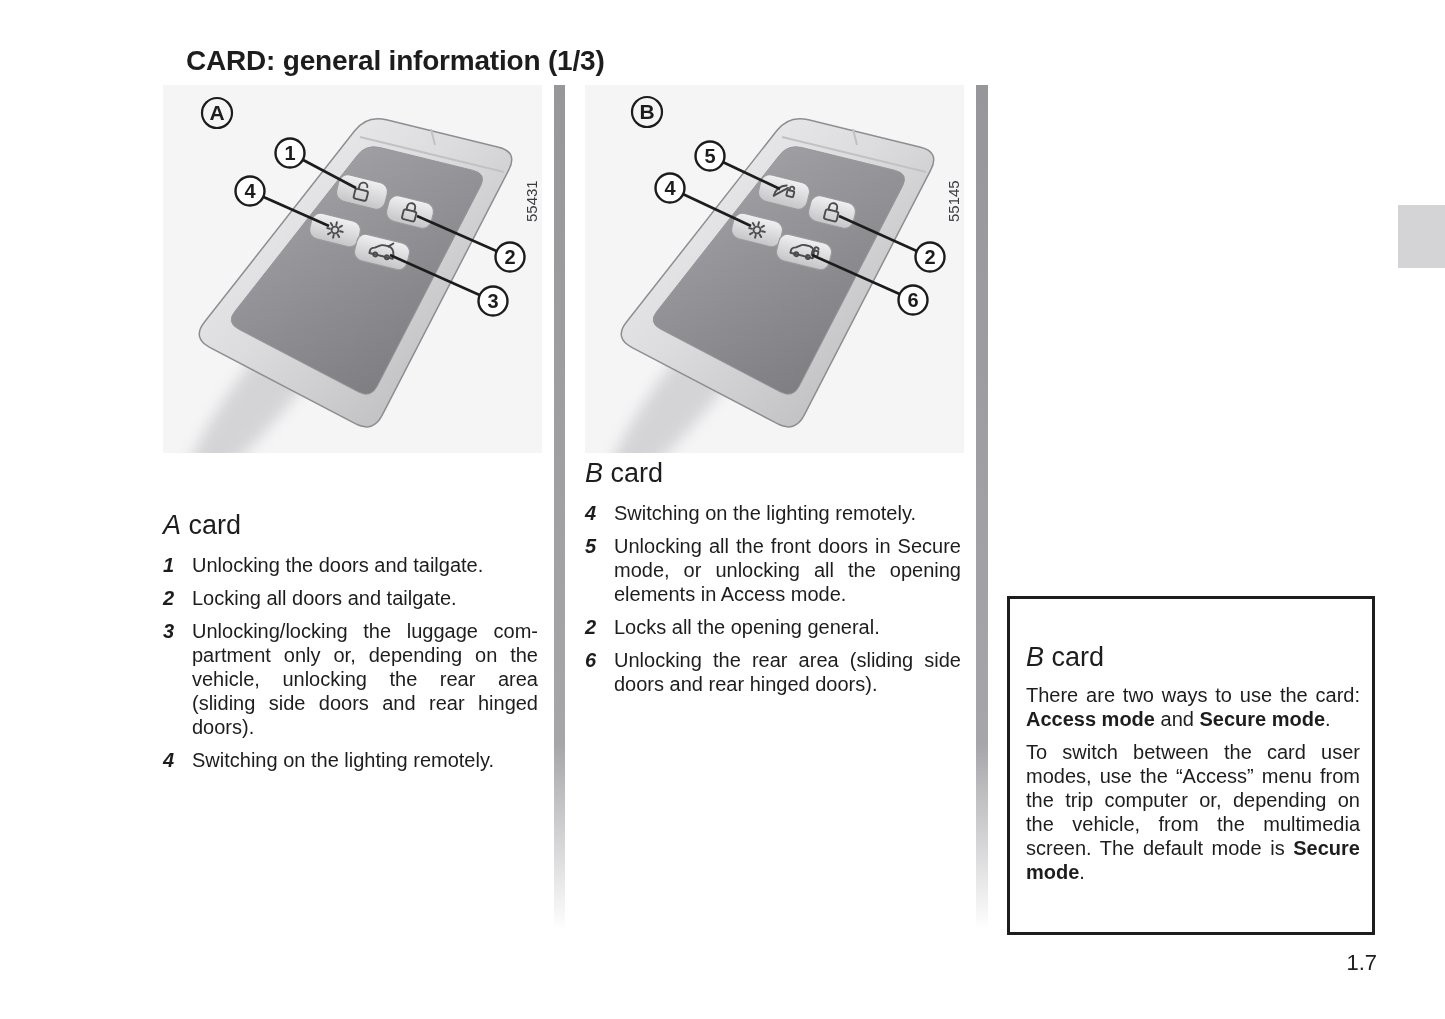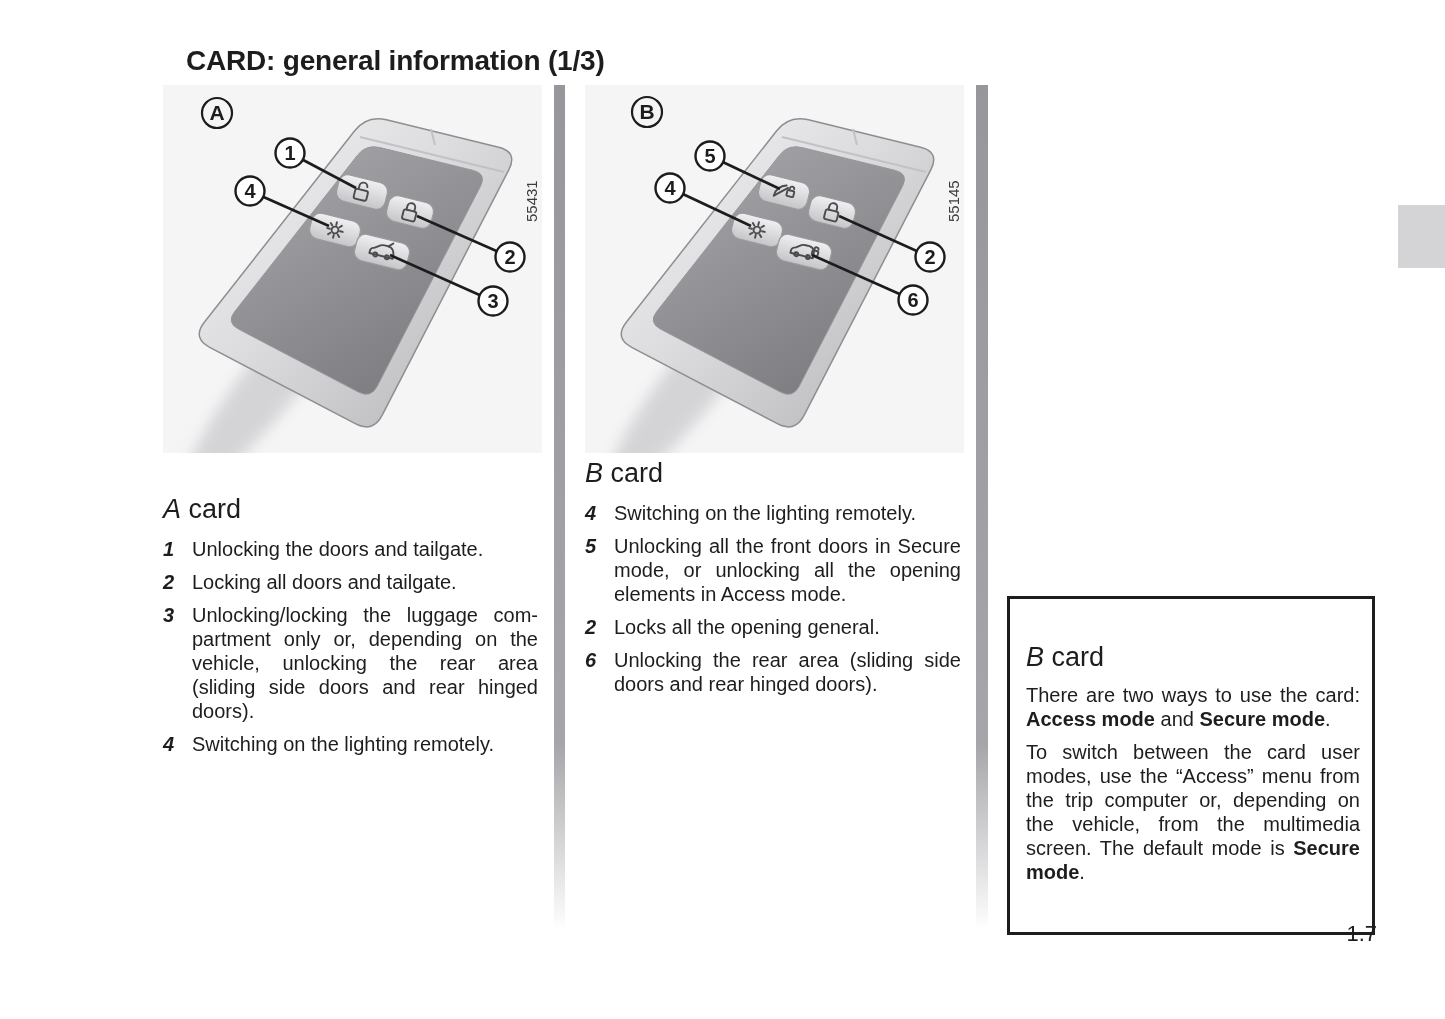--- a/index.html
+++ b/index.html
@@ -22,31 +22,31 @@
     background:linear-gradient(to bottom,#97979b 0,#a6a6aa 78%,rgba(166,166,170,0) 100%);}
   #divider2{left:976px;width:12px;
     background:linear-gradient(to bottom,#97979b 0,#a6a6aa 78%,rgba(166,166,170,0) 100%);}
   #side-tab{position:absolute;left:1398px;top:205px;width:47px;height:63px;background:#d4d4d6}
   .col{position:absolute;font-size:20px;line-height:24px}
   #left-col{left:163px;top:461px;width:375px}
   #mid-col{left:585px;top:458px;width:376px}
   .para{text-align:justify;margin:0}
   .sec-head{font-size:27px;font-weight:400;margin:0 0 13px;line-height:30px}
   .head-letter{font-style:italic}
-  #left-col .sec-head{margin-top:33px}
+  #left-col .sec-head{margin-top:49px}
   .item{position:relative;padding-left:29px;text-align:justify;margin:0 0 9px}
   .item .num{position:absolute;left:0;top:0;font-weight:700;font-style:italic}
   #info-box{
     position:absolute;left:1007px;top:596px;width:368px;height:339px;
     border:3px solid #1d1d1d;box-sizing:border-box;
     padding:43px 12px 0 16px;font-size:20px;line-height:24px;
   }
   #info-box .sec-head{margin:0 0 11px}
   #info-box p{text-align:justify;margin:0 0 9px}
-  #page-number{position:absolute;left:1300px;top:921px;width:77px;text-align:right;font-size:22px}
+  #page-number{position:absolute;left:1300px;top:950px;width:77px;text-align:right;font-size:22px}
   svg text{font-family:"Liberation Sans",sans-serif;fill:#1d1d1d}
   .callout-line{stroke:#1c1c1c;stroke-width:2.6}
   .callout-circle{fill:#ffffff;stroke:#1c1c1c;stroke-width:2.4}
   .callout-num{font-size:20px;font-weight:700;text-anchor:middle}
   .fig-label-circle{fill:none;stroke:#1c1c1c;stroke-width:2.2}
   .fig-label{font-size:21px;font-weight:700;text-anchor:middle}
   .img-number{font-size:15px;fill:#3c3c40}
   .btn-icon{stroke:#4b4b4f;stroke-width:1.9;fill:none;stroke-linecap:round;stroke-linejoin:round}
 </style>
 </head>

